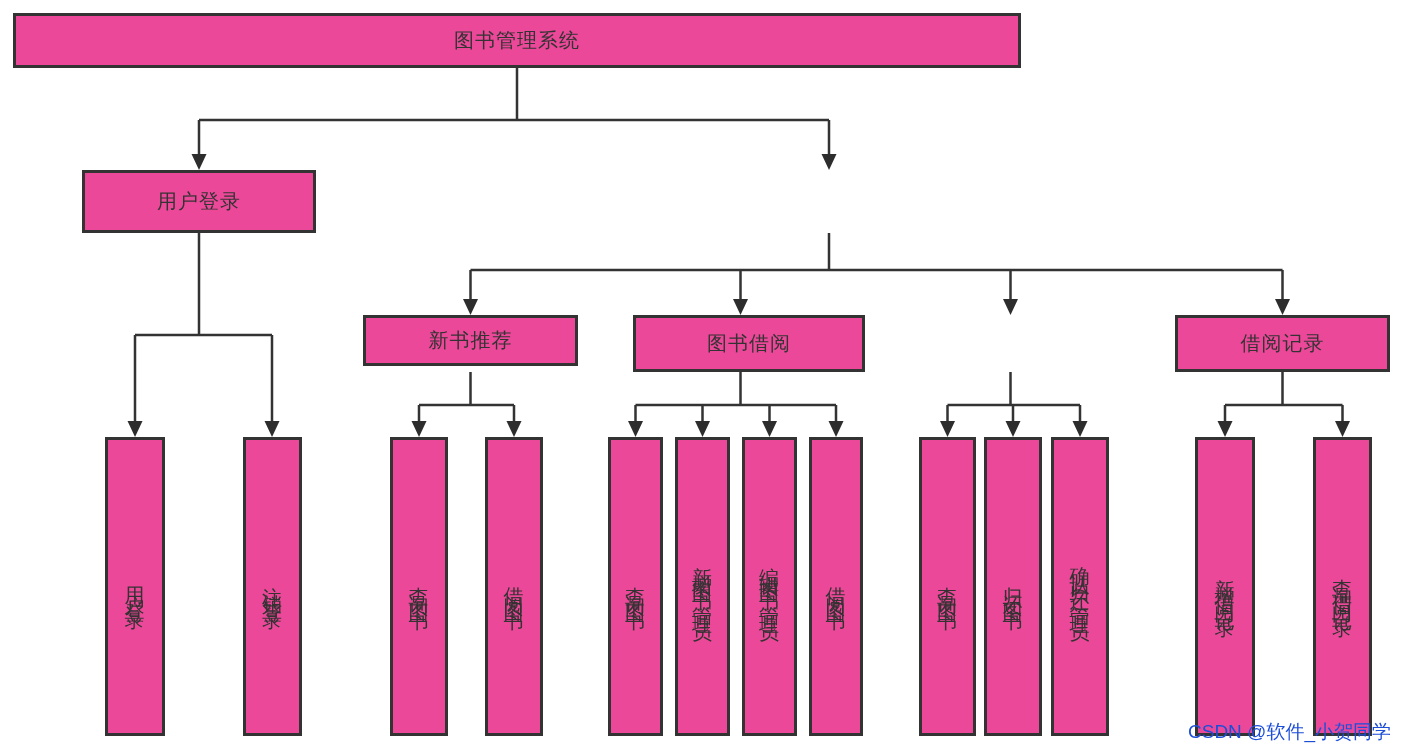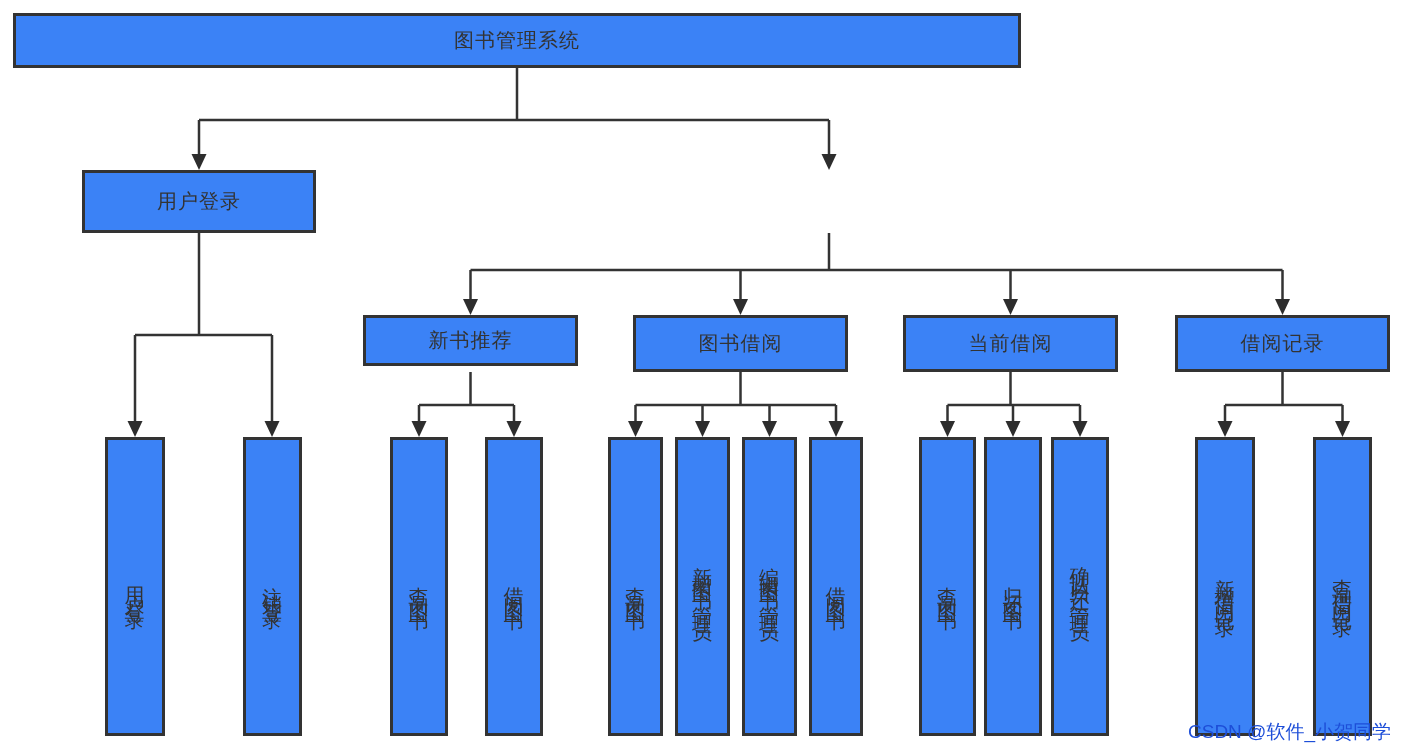--- a/index.html
+++ b/index.html
@@ -12,21 +12,21 @@
     background: #ffffff;
     overflow: hidden;
   }
   .connectors {
     position: absolute;
     left: 0; top: 0;
     width: 1405px; height: 747px;
   }
   .node {
     position: absolute;
-    background: #3b82f6;
+    background: #ec4899;
     border: 3px solid #333333;
     display: flex;
     align-items: center;
     justify-content: center;
     color: #333333;
     font-size: 20px;
     letter-spacing: 1px;
     text-align: center;
   }
   .leaf { top: 437px; height: 299px; }
@@ -35,21 +35,21 @@
     text-orientation: mixed;
     letter-spacing: 8px;
     line-height: 1;
     max-height: 285px;
   }
   
   .n-root  { left: 13px;  top: 13px;  width: 1008px; height: 55px; }
   .n-login { left: 82px;  top: 170px; width: 234px;  height: 63px; }
   .n-mgmt  { left: 713px; top: 170px; width: 232px;  height: 63px; }
   .n-l3a { left: 363px;  top: 315px; width: 215px; height: 51px; }
-  .n-l3b { left: 633px;  top: 315px; width: 215px; height: 57px; }
+  .n-l3b { left: 633px;  top: 315px; width: 232px; height: 57px; }
   .n-l3c { left: 903px;  top: 315px; width: 215px; height: 57px; }
   .n-l3d { left: 1175px; top: 315px; width: 215px; height: 57px; }
   .n-g1a { left: 105px;  width: 60px; }
   .n-g1b { left: 243px;  width: 59px; }
   .n-g2a { left: 390px;  width: 58px; }
   .n-g2b { left: 485px;  width: 58px; }
   .n-g3a { left: 608px;  width: 55px; }
   .n-g3b { left: 675px;  width: 55px; }
   .n-g3c { left: 742px;  width: 55px; }
   .n-g3d { left: 809px;  width: 54px; }
@@ -111,23 +111,20 @@
   <div class="node n-login">
     <span>用户登录</span>
   </div>
 
   <div class="node n-l3a">
     <span>新书推荐</span>
   </div>
   <div class="node n-l3b">
     <span>图书借阅</span>
   </div>
-  <div class="node n-l3c">
-    <span>当前借阅</span>
-  </div>
   <div class="node n-l3d">
     <span>借阅记录</span>
   </div>
 
   <div class="node leaf n-g1a">
     <span class="vtext">用户登录</span>
   </div>
   <div class="node leaf n-g1b">
     <span class="vtext">注销登录</span>
   </div>

